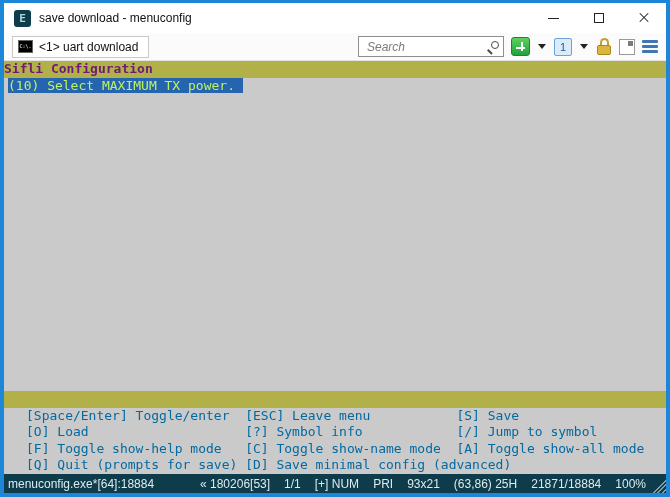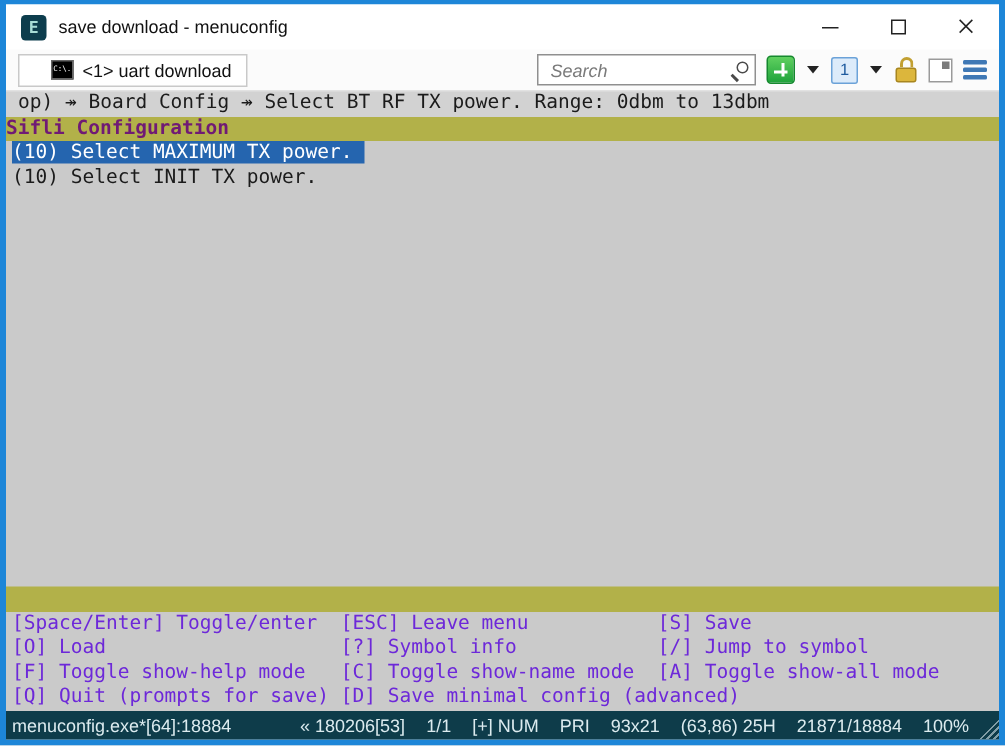--- a/index.html
+++ b/index.html
@@ -21,21 +21,21 @@
   .glyph-max { width:10px; height:10px; border:1px solid #222; }
   .glyph-close { position:relative; width:12px; height:12px; }
   .glyph-close i { position:absolute; left:0; top:5px; width:12px; height:1px; background:#222; }
   .glyph-close i:nth-child(1){ transform:rotate(45deg); }
   .glyph-close i:nth-child(2){ transform:rotate(-45deg); }
 
   
   .toolbar { height:28px; flex:0 0 28px; background:#fbfbfb; display:flex; align-items:center;
              padding:0 8px 0 8px; gap:7px; border-bottom:1px solid #e2e2e2; }
   .tab { display:flex; align-items:center; gap:6px; background:#fff; border:1px solid #c9c9c9;
-         padding:3px 10px 3px 21px; font-size:12px; color:#111; }
+         padding:3px 10px 3px 5px; font-size:12px; color:#111; }
   .cmdicon { width:15px; height:13px; background:#000; color:#fff; border:1px solid #666;
              font:5px/11px "DejaVu Sans Mono",monospace; text-align:center; overflow:hidden; }
   .searchbox { margin-left:auto; width:146px; height:21px; border:1px solid #8f8f8f; background:#fff;
                display:flex; align-items:center; padding:0 4px 0 6px; }
   .searchbox input { border:none; outline:none; flex:1; min-width:0; font-size:12px; color:#333;
                      font-family:"Liberation Sans",sans-serif; background:transparent; }
   .searchbox input::placeholder { font-style:italic; color:#7a7a7a; }
   .mag { position:relative; width:13px; height:14px; flex:0 0 13px; }
   .mag .ring { position:absolute; right:0; top:1px; width:8px; height:8px;
                border:1.5px solid #4a4a4a; border-radius:50%; }
@@ -60,23 +60,23 @@
   .burger { display:flex; flex-direction:column; gap:2.5px; }
   .burger i { width:16px; height:2.5px; background:#3f78b5; border-radius:1px; }
 
   
   .terminal { flex:1; background:#cacaca; color:#1b1b1b; overflow:hidden;
               font:13px/16.6px "DejaVu Sans Mono",monospace; display:flex; flex-direction:column; }
   .trow { height:16.6px; flex:0 0 16.6px; white-space:pre; }
   .path { background:#d2d2d2; padding-left:8px; }
   .band { background:#b2b149; text-align:left; font-weight:bold; color:#701a75; }
   .menu-row { height:16.6px; flex:0 0 16.6px; padding-left:4px; white-space:pre; }
-  .menu-row .sel { background:#2565af; color:#ffffff; }
+  .menu-row .sel { background:#2565af; color:#bef264; }
   .filler { flex:1; }
-  .help { margin:0; padding-left:4px; font:inherit; line-height:16.6px; color:#6d28d9;
+  .help { margin:0; padding-left:22px; font:inherit; line-height:16.6px; color:#0369a1;
           background:transparent; }
 
   
   .statusbar { height:19px; flex:0 0 19px; background:#0e3c4a; color:#dcebef;
                display:flex; align-items:center; font-size:12px; padding:0 6px 0 4px;
                position:relative; }
   .segs { margin-left:auto; display:flex; gap:14px; margin-right:14px; white-space:pre; }
   .grip { position:absolute; right:0; bottom:0; width:15px; height:15px;
           background:repeating-linear-gradient(135deg, transparent 0 2px,
                      rgba(225,238,242,.55) 2px 3.2px);
@@ -135,25 +135,23 @@
         <i></i>
       </div>
     <div class="burger">
       <i></i>
         <i></i>
         <i></i>
     </div>
   </div>
 
   <div class="terminal">
-    <div class="trow path">op) ↠ Board Config ↠ Select BT RF TX power. Range: 0dbm to 13dbm</div>
     <div class="trow band">Sifli Configuration</div>
     <div>
         <div class="menu-row"><span class="sel">(10) Select MAXIMUM TX power. </span></div>
-        <div class="menu-row"><span>(10) Select INIT TX power.</span></div>
       </div>
     <div class="filler"></div>
     <div class="trow band"></div>
     <pre class="help">[Space/Enter] Toggle/enter  [ESC] Leave menu           [S] Save
 [O] Load                    [?] Symbol info            [/] Jump to symbol
 [F] Toggle show-help mode   [C] Toggle show-name mode  [A] Toggle show-all mode
 [Q] Quit (prompts for save) [D] Save minimal config (advanced)</pre>
   </div>
 
   <div class="statusbar">

